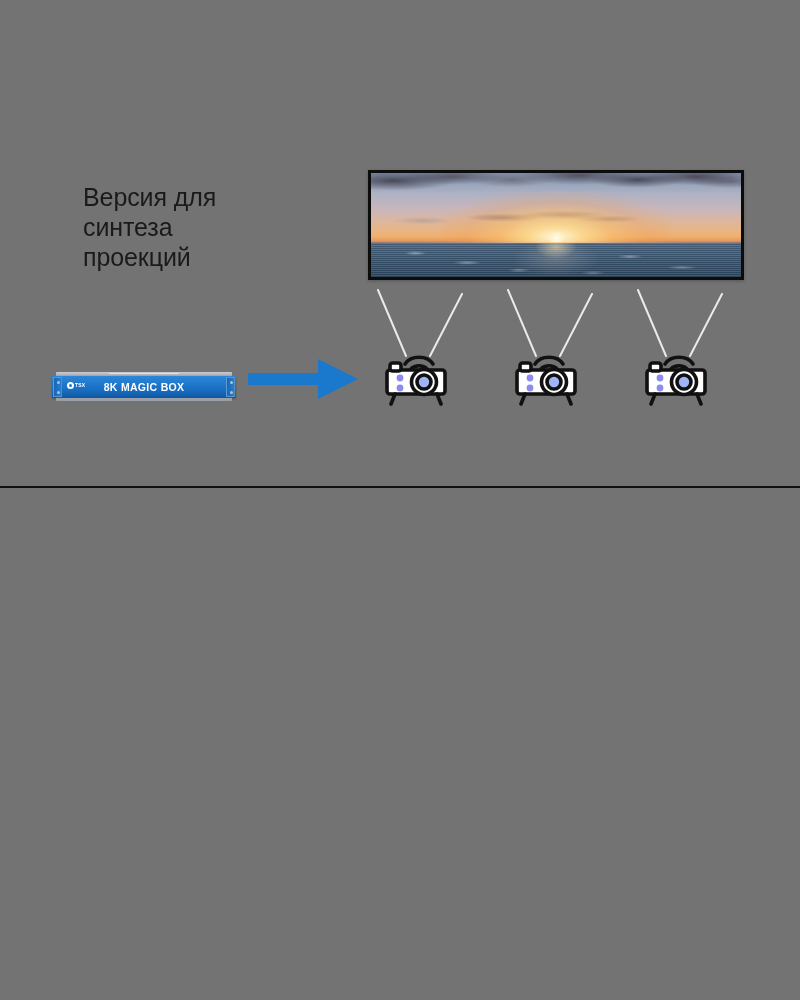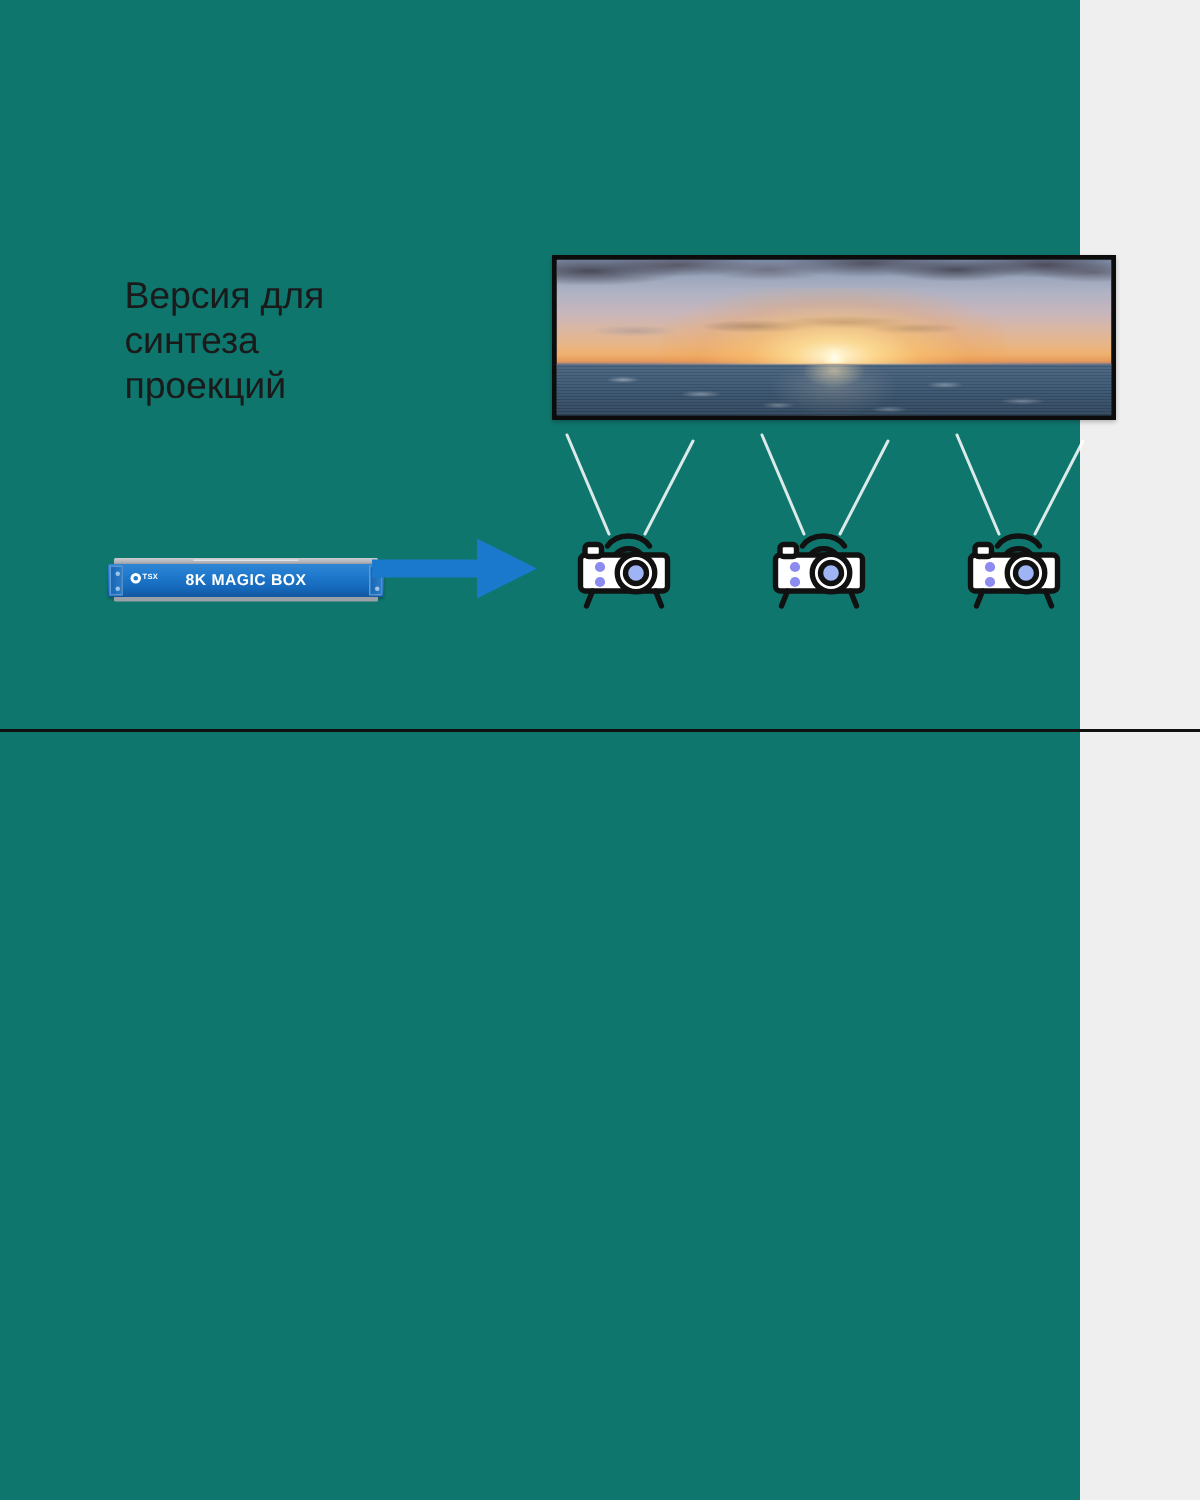--- a/index.html
+++ b/index.html
@@ -11,23 +11,23 @@
     width: 800px;
     height: 1000px;
     background: #efefef;
     font-family: "Liberation Sans", sans-serif;
     overflow: hidden;
     position: relative;
   }
 
   .page {
     position: relative;
-    width: 720px;
+    width: 800px;
     height: 1000px;
-    background: #0f766e;
+    background: #737373;
   }
 
   
   .section {
     position: absolute;
     left: 0;
     width: 800px;
   }
   #section-blend { top: 0; height: 487px; }
   #section-split { top: 488px; height: 512px; }
@@ -57,21 +57,21 @@
     top: 182px;
     width: 250px;
   }
 
   
   .rack-device {
     position: absolute;
     width: 184px;
     height: 30px;
   }
-  #device-blend { left: 52px; top: 372px; margin-left: 20px; }
+  #device-blend { left: 52px; top: 372px; }
 
   .rack-top {
     position: absolute;
     left: 4px;
     top: 0;
     width: 176px;
     height: 5px;
     background: linear-gradient(to bottom, #c9ccd0 0%, #aeb2b8 60%, #8d9197 100%);
     border-radius: 1px 1px 0 0;
   }

